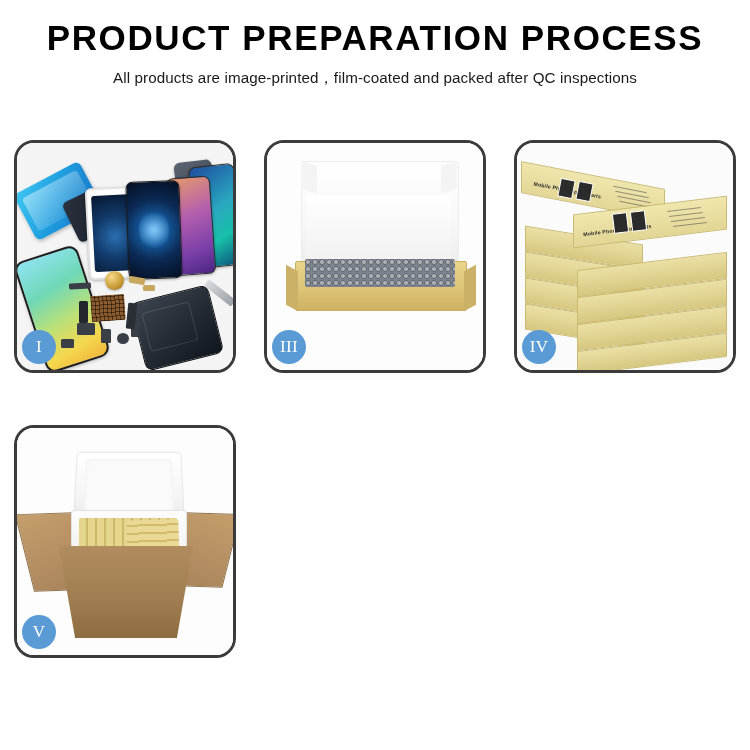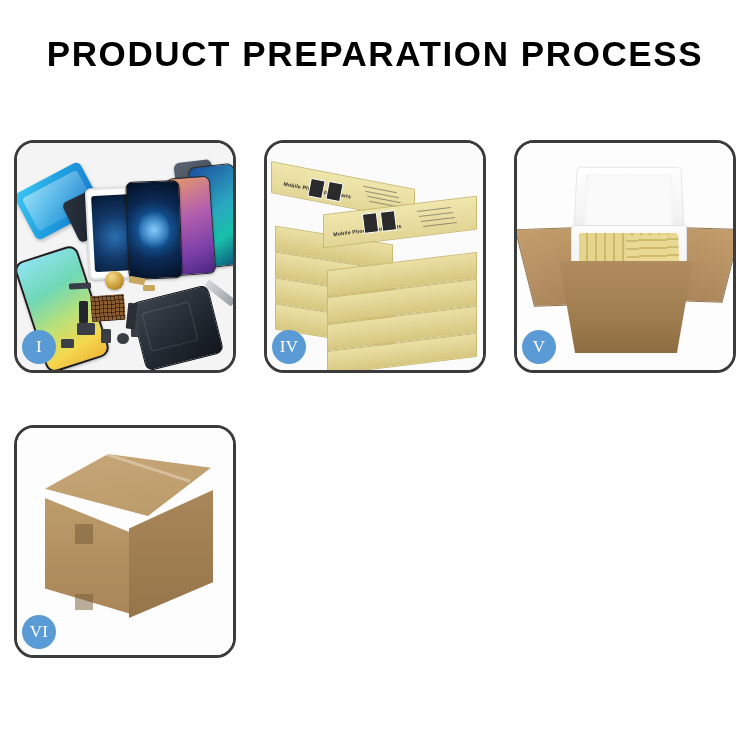--- a/index.html
+++ b/index.html
@@ -11,21 +11,21 @@
     width: 750px;
     height: 750px;
     font-family: "Liberation Sans", sans-serif;
     overflow: hidden;
     position: relative;
   }
 
   
   .header {
     width: 750px;
-    padding-top: 36px;
+    padding-top: 20px;
     text-align: center;
   }
   .title {
     font-family: "Liberation Sans", sans-serif;
     font-size: 35px;
     font-weight: 700;
     letter-spacing: 1.6px;
     color: #000000;
     line-height: 1.05;
     white-space: nowrap;
@@ -392,20 +392,21 @@
   .c-tape2 {
     position:absolute; left:58px; top:166px; width:18px; height:16px;
     background: rgba(120,92,56,.5);
   }
 </style>
 </head>
 <body>
 
 <div class="header">
   <div class="title">PRODUCT PREPARATION PROCESS</div>
+  <div class="subtitle">All products are image-printed，film-coated and packed after QC inspections</div>
 </div>
 
 <div class="grid">
 
   <div class="panel p1">
     <div class="panel-inner">
       <div class="scene">
         <div class="ph film-blue"></div>
         <div class="ph dark-sliver"></div>
         <div class="ph glass"></div>
@@ -427,20 +428,33 @@
         <div class="part" style="left:126px;top:142px;width:12px;height:6px;background:#c8a85e;"></div>
         <div class="part" style="left:62px;top:158px;width:9px;height:22px;background:#23272d;"></div>
         <div class="part" style="left:44px;top:196px;width:13px;height:9px;"></div>
         <div class="part" style="left:110px;top:160px;width:9px;height:26px;background:#2a2f36;transform:rotate(6deg);"></div>
       </div>
     </div>
     <div class="badge">I</div>
   </div>
 
 
+  <div class="panel p3">
+    <div class="panel-inner">
+      <div class="scene">
+        <div class="lid"></div>
+        <div class="lid-flapL"></div>
+        <div class="lid-flapR"></div>
+        <div class="foam"></div>
+        <div class="box-tray"></div>
+        <div class="gray-fill"></div>
+      </div>
+    </div>
+    <div class="badge">III</div>
+  </div>
 
   <div class="panel p4">
     <div class="panel-inner">
       <div class="scene">
 
         <div class="stackbox" style="left:8px;top:92px;width:116px;height:24px;transform:skewY(9deg);"></div>
         <div class="stackbox" style="left:8px;top:118px;width:116px;height:24px;transform:skewY(9deg);"></div>
         <div class="stackbox" style="left:8px;top:144px;width:116px;height:24px;transform:skewY(9deg);"></div>
         <div class="stackbox" style="left:8px;top:170px;width:116px;height:24px;transform:skewY(9deg);"></div>
 
@@ -479,27 +493,14 @@
         <div class="foam-lid"></div>
         <div class="foam-body"></div>
         <div class="yellow-stack"></div>
         <div class="yellow-stack2"></div>
         <div class="carton-body"></div>
       </div>
     </div>
     <div class="badge">V</div>
   </div>
 
-  <div class="panel p6">
-    <div class="panel-inner">
-      <div class="scene">
-        <div class="c-top"></div>
-        <div class="c-left"></div>
-        <div class="c-right"></div>
-        <div class="c-seam"></div>
-        <div class="c-tape1"></div>
-        <div class="c-tape2"></div>
-      </div>
-    </div>
-    <div class="badge">VI</div>
-  </div>
 
 </div>
 
 </body></html>

